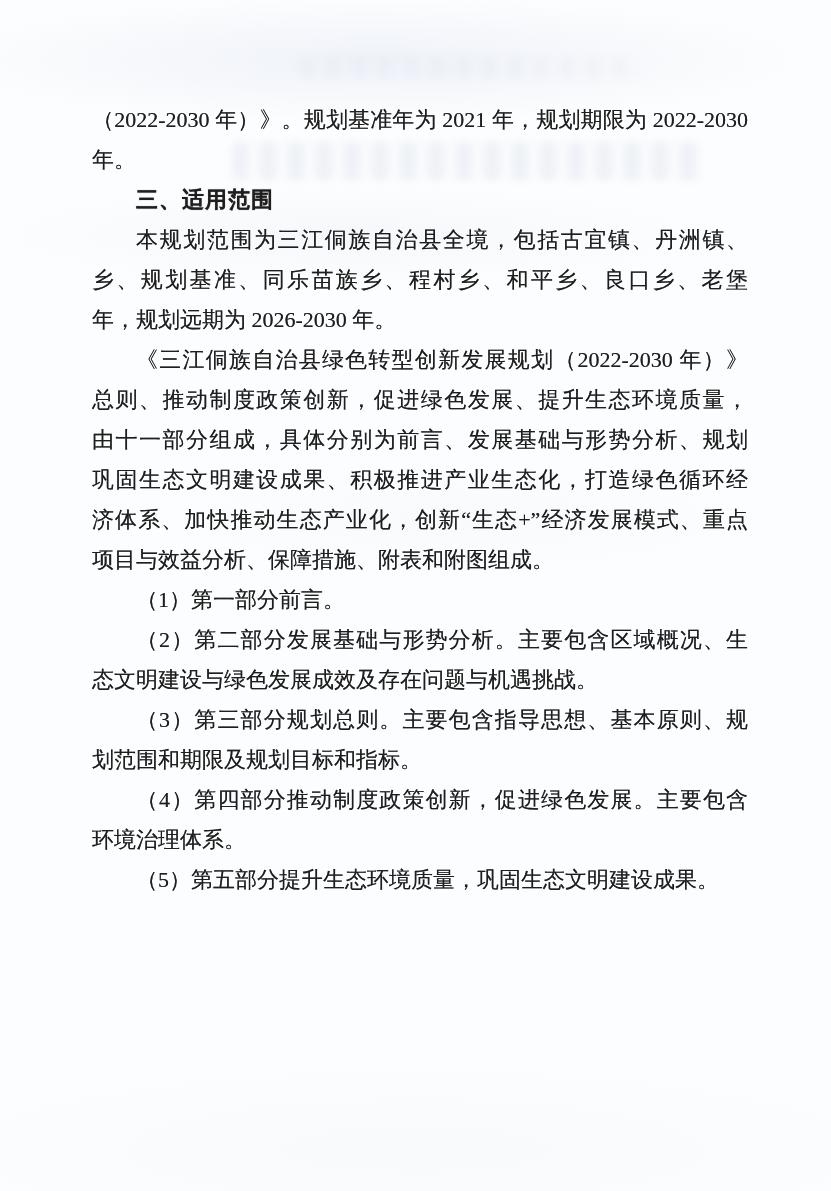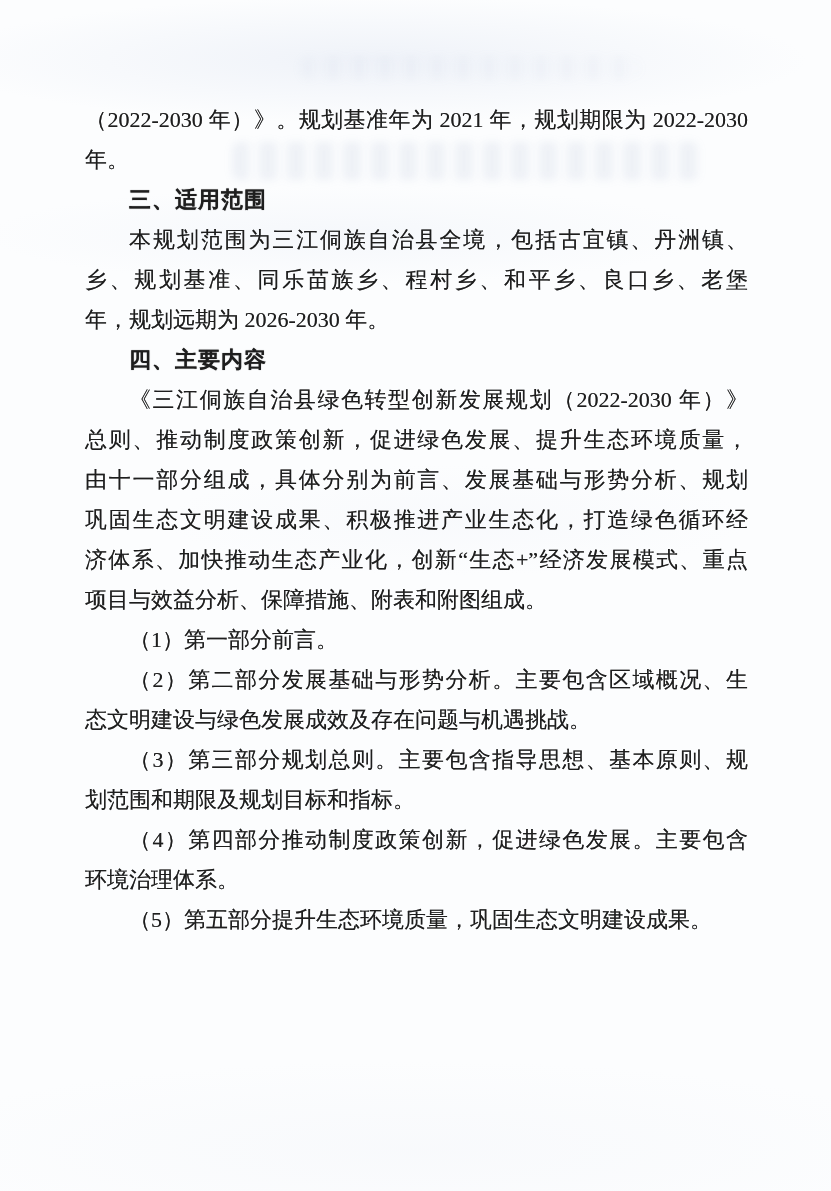--- a/index.html
+++ b/index.html
@@ -46,20 +46,21 @@
   }
   .content{
     position:absolute;
     left:85px;top:100px;width:663px;
     font-size:22px;
   }
   .line{
     height:40px;
     line-height:40px;
     text-shadow:0 0 .5px rgba(25,25,25,.65);
+    margin-left:7px;
   }
   .j{ text-align:justify; text-align-last:justify; }
   .indent{ text-indent:2em; }
   .heading{
     font-family:Liberation Serif, serif;
     font-weight:700;
     letter-spacing:1px;
     text-shadow:0 0 .8px rgba(20,20,20,.8);
   }
 </style>
@@ -71,21 +72,20 @@
   <div class="bleed a"></div>
   <div class="bleed b"></div>
 
   <div class="content">
     <div class="line j">（2022-2030 年）》。规划基准年为 2021 年，规划期限为 2022-2030</div>
     <div class="line">年。</div>
     <div class="line heading indent">三、适用范围</div>
     <div class="line j indent">本规划范围为三江侗族自治县全境，包括古宜镇、丹洲镇、</div>
     <div class="line j">乡、规划基准、同乐苗族乡、程村乡、和平乡、良口乡、老堡</div>
     <div class="line">年，规划远期为 2026-2030 年。</div>
-    <div class="line heading indent">四、主要内容</div>
     <div class="line j indent">《三江侗族自治县绿色转型创新发展规划（2022-2030 年）》</div>
     <div class="line j">总则、推动制度政策创新，促进绿色发展、提升生态环境质量，</div>
     <div class="line j">由十一部分组成，具体分别为前言、发展基础与形势分析、规划</div>
     <div class="line j">巩固生态文明建设成果、积极推进产业生态化，打造绿色循环经</div>
     <div class="line j">济体系、加快推动生态产业化，创新“生态+”经济发展模式、重点</div>
     <div class="line">项目与效益分析、保障措施、附表和附图组成。</div>
     <div class="line indent">（1）第一部分前言。</div>
     <div class="line j indent">（2）第二部分发展基础与形势分析。主要包含区域概况、生</div>
     <div class="line">态文明建设与绿色发展成效及存在问题与机遇挑战。</div>
     <div class="line j indent">（3）第三部分规划总则。主要包含指导思想、基本原则、规</div>

